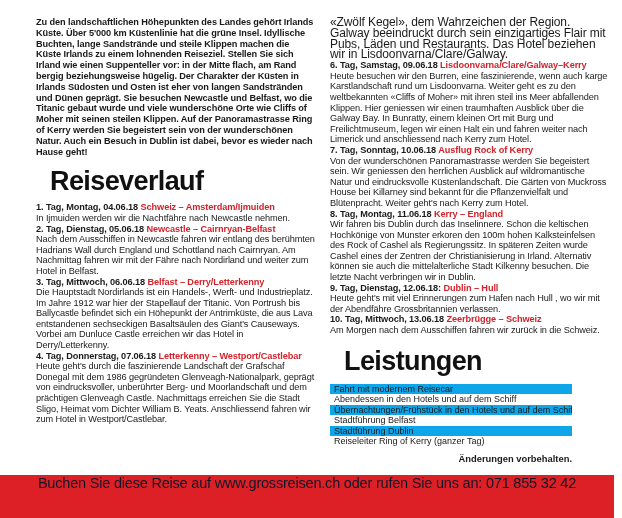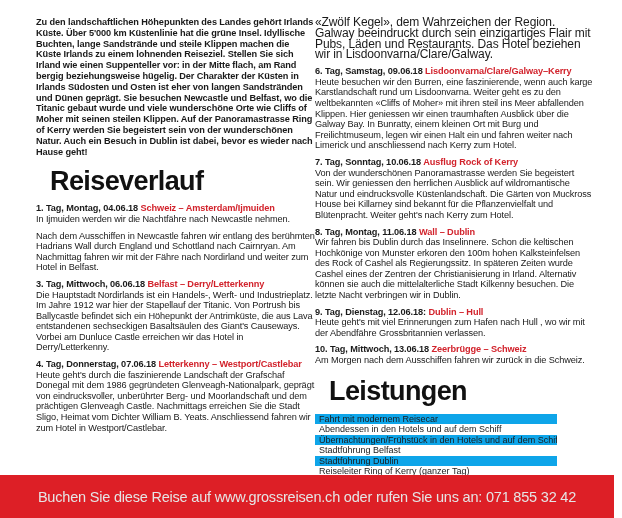--- a/index.html
+++ b/index.html
@@ -7,20 +7,21 @@
     width: 622px; height: 518px;
     background: #ffffff;
     font-family: "Liberation Sans", sans-serif;
     color: #1a1a1a;
     position: relative;
     overflow: hidden;
   }
   .page { position: absolute; inset: 0; }
   .columns {
     display: flex;
+    gap: 15px;
     padding: 17px 13px 0 36px;
   }
   .col { width: 279px; flex: 0 0 279px; }
 
   .intro {
     font-size: 9.2px;
     line-height: 10.8px;
     font-weight: bold;
     margin: 0;
     letter-spacing: -0.1px;
@@ -31,21 +32,21 @@
     margin: 0;
     letter-spacing: -0.1px;
   }
   h1.section-title {
     font-size: 27px;
     font-weight: bold;
     letter-spacing: -0.6px;
     margin: 9px 0 5px 14px;
     color: #111111;
   }
-  .day { margin-top: 6px; }
+  .day { }
   .day-h {
     font-size: 9.2px;
     line-height: 10.6px;
     font-weight: bold;
     margin: 0;
     letter-spacing: -0.1px;
   }
   .day-h .route { color: #d2232c; }
   .day-p {
     font-size: 9.2px;
@@ -71,23 +72,22 @@
     font-size: 9.4px;
     font-weight: bold;
     margin-top: 6px;
   }
 
   .footer-banner {
     position: absolute;
     left: 0; right: 8px; bottom: 0;
     height: 43px;
     background: #dd1f26;
-    color: #e5e5e5;
+    color: #0f172a;
     display: flex;
-    align-items: center;
     justify-content: center;
     font-size: 14.5px;
     letter-spacing: -0.2px;
     white-space: pre;
   }
   .footer-banner .b { font-weight: normal; }
 </style>
 </head>
 <body>
 
@@ -98,20 +98,21 @@
       <p class="intro">Zu den landschaftlichen Höhepunkten des Landes gehört Irlands Küste. Über 5'000 km Küstenlinie hat die grüne Insel. Idyllische Buchten, lange Sandstrände und steile Klippen machen die Küste Irlands zu einem lohnenden Reiseziel. Stellen Sie sich Irland wie einen Suppenteller vor: in der Mitte flach, am Rand bergig beziehungsweise hügelig. Der Charakter der Küsten in Irlands Südosten und Osten ist eher von langen Sandstränden und Dünen geprägt. Sie besuchen Newcastle und Belfast, wo die Titanic gebaut wurde und viele wunderschöne Orte wie Cliffs of Moher mit seinen steilen Klippen. Auf der Panoramastrasse Ring of Kerry werden Sie begeistert sein von der wunderschönen Natur. Auch ein Besuch in Dublin ist dabei, bevor es wieder nach Hause geht!</p>
 
       <h1 class="section-title">Reiseverlauf</h1>
 
       <div class="day">
         <p class="day-h"><span>1. Tag, Montag, 04.06.18</span> <span class="route">Schweiz – Amsterdam/Ijmuiden</span></p>
         <p class="day-p">In Ijmuiden werden wir die Nachtfähre nach Newcastle nehmen.</p>
       </div>
 
       <div class="day">
+        <p class="day-h"><span>2. Tag, Dienstag, 05.06.18</span> <span class="route">Newcastle – Cairnryan-Belfast</span></p>
         <p class="day-p">Nach dem Ausschiffen in Newcastle fahren wir entlang des berühmten Hadrians Wall durch England und Schottland nach Cairnryan. Am Nachmittag fahren wir mit der Fähre nach Nordirland und weiter zum Hotel in Belfast.</p>
       </div>
 
       <div class="day">
         <p class="day-h"><span>3. Tag, Mittwoch, 06.06.18</span> <span class="route">Belfast – Derry/Letterkenny</span></p>
         <p class="day-p">Die Hauptstadt Nordirlands ist ein Handels-, Werft- und Industrieplatz. Im Jahre 1912 war hier der Stapellauf der Titanic. Von Portrush bis Ballycastle befindet sich ein Höhepunkt der Antrimküste, die aus Lava entstandenen sechseckigen Basaltsäulen des Giant's Causeways. Vorbei am Dunluce Castle erreichen wir das Hotel in Derry/Letterkenny.</p>
       </div>
 
       <div class="day">
         <p class="day-h"><span>4. Tag, Donnerstag, 07.06.18</span> <span class="route">Letterkenny – Westport/Castlebar</span></p>
@@ -127,21 +128,21 @@
         <p class="day-h"><span>6. Tag, Samstag, 09.06.18</span> <span class="route">Lisdoonvarna/Clare/Galway–Kerry</span></p>
         <p class="day-p">Heute besuchen wir den Burren, eine faszinierende, wenn auch karge Karstlandschaft rund um Lisdoonvarna. Weiter geht es zu den weltbekannten «Cliffs of Moher» mit ihren steil ins Meer abfallenden Klippen. Hier geniessen wir einen traumhaften Ausblick über die Galway Bay. In Bunratty, einem kleinen Ort mit Burg und Freilichtmuseum, legen wir einen Halt ein und fahren weiter nach Limerick und anschliessend nach Kerry zum Hotel.</p>
       </div>
 
       <div class="day">
         <p class="day-h"><span>7. Tag, Sonntag, 10.06.18</span> <span class="route">Ausflug Rock of Kerry</span></p>
         <p class="day-p">Von der wunderschönen Panoramastrasse werden Sie begeistert sein. Wir geniessen den herrlichen Ausblick auf wildromantische Natur und eindrucksvolle Küstenlandschaft. Die Gärten von Muckross House bei Killarney sind bekannt für die Pflanzenvielfalt und Blütenpracht. Weiter geht's nach Kerry zum Hotel.</p>
       </div>
 
       <div class="day">
-        <p class="day-h"><span>8. Tag, Montag, 11.06.18</span> <span class="route">Wall – Dublin</span></p>
+        <p class="day-h"><span>8. Tag, Montag, 11.06.18</span> <span class="route">Kerry – England</span></p>
         <p class="day-p">Wir fahren bis Dublin durch das Inselinnere. Schon die keltischen Hochkönige von Munster erkoren den 100m hohen Kalksteinfelsen des Rock of Cashel als Regierungssitz. In späteren Zeiten wurde Cashel eines der Zentren der Christianisierung in Irland. Alternativ können sie auch die mittelalterliche Stadt Kilkenny besuchen. Die letzte Nacht verbringen wir in Dublin.</p>
       </div>
 
       <div class="day">
         <p class="day-h"><span>9. Tag, Dienstag, 12.06.18:</span> <span class="route">Dublin – Hull</span></p>
         <p class="day-p">Heute geht's mit viel Erinnerungen zum Hafen nach Hull , wo wir mit der Abendfähre Grossbritannien verlassen.</p>
       </div>
 
       <div class="day">
         <p class="day-h"><span>10. Tag, Mittwoch, 13.06.18</span> <span class="route">Zeerbrügge – Schweiz</span></p>

